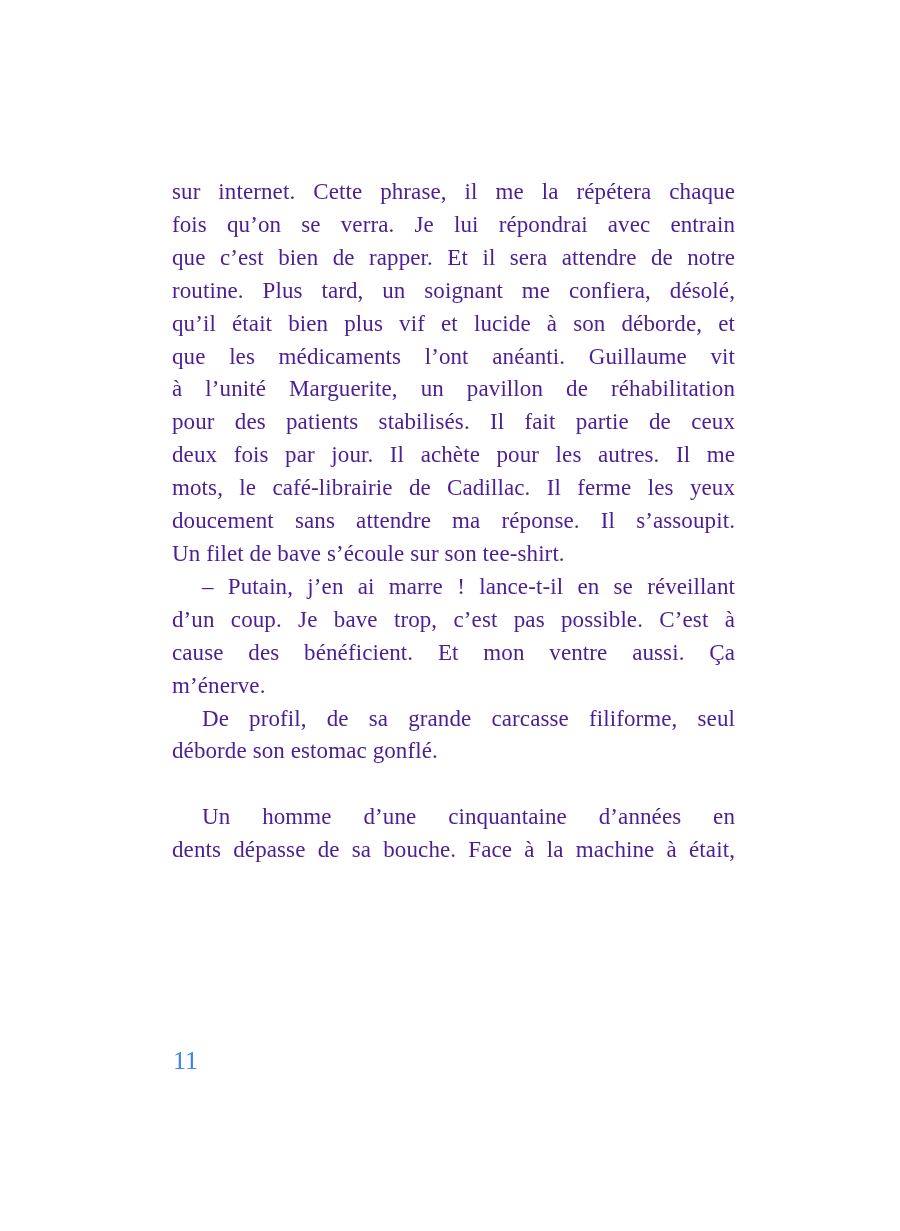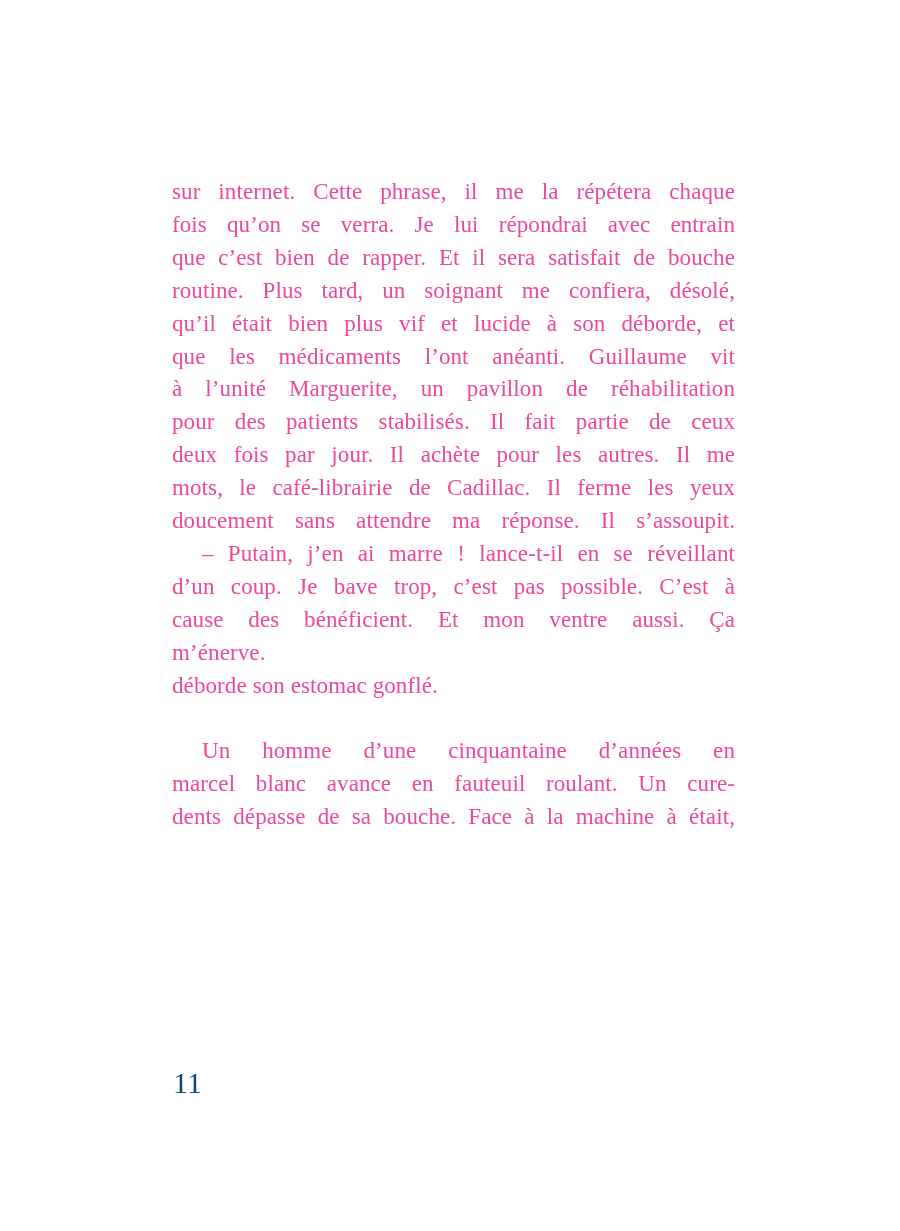--- a/index.html
+++ b/index.html
@@ -42,53 +42,54 @@
   }
   .line.last {
     text-align-last: left;
   }
   .line.indent {
     text-indent: 30px;
   }
   .page-number {
     position: absolute;
     left: 173px;
-    top: 1068px;
-    font-size: 30px;
+    top: 1046px;
+    font-size: 26px;
     line-height: 30px;
-    color: #0c4a6e;
+    color: #3b82f6;
   }
 </style>
 </head>
 <body>
 
 <div class="book-page" style="background: rgb(255, 255, 255);">
-  <div class="text-block" style="color: #ec4899;">
+  <div class="text-block" style="color: #4c1d95;">
       <div class="paragraph">
         <div class="line">sur internet. Cette phrase, il me la répétera chaque</div>
         <div class="line">fois qu’on se verra. Je lui répondrai avec entrain</div>
-        <div class="line">que c’est bien de rapper. Et il sera satisfait de bouche</div>
+        <div class="line">que c’est bien de rapper. Et il sera attendre de notre</div>
         <div class="line">routine. Plus tard, un soignant me confiera, désolé,</div>
         <div class="line">qu’il était bien plus vif et lucide à son déborde, et</div>
         <div class="line">que les médicaments l’ont anéanti. Guillaume vit</div>
         <div class="line">à l’unité Marguerite, un pavillon de réhabilitation</div>
         <div class="line">pour des patients stabilisés. Il fait partie de ceux</div>
         <div class="line">deux fois par jour. Il achète pour les autres. Il me</div>
         <div class="line">mots, le café-librairie de Cadillac. Il ferme les yeux</div>
         <div class="line">doucement sans attendre ma réponse. Il s’assoupit.</div>
+        <div class="line last">Un filet de bave s’écoule sur son tee-shirt.</div>
       </div>
       <div class="paragraph">
         <div class="line indent">– Putain, j’en ai marre ! lance-t-il en se réveillant</div>
         <div class="line">d’un coup. Je bave trop, c’est pas possible. C’est à</div>
         <div class="line">cause des bénéficient. Et mon ventre aussi. Ça</div>
         <div class="line last">m’énerve.</div>
       </div>
       <div class="paragraph">
+        <div class="line indent">De profil, de sa grande carcasse filiforme, seul</div>
         <div class="line last">déborde son estomac gonflé.</div>
       </div>
       <div class="paragraph space-before">
         <div class="line indent">Un homme d’une cinquantaine d’années en</div>
-        <div class="line">marcel blanc avance en fauteuil roulant. Un cure-</div>
         <div class="line">dents dépasse de sa bouche. Face à la machine à était,</div>
       </div>
     </div>
   <div class="page-number">11</div>
 </div>
 
 </body></html>

